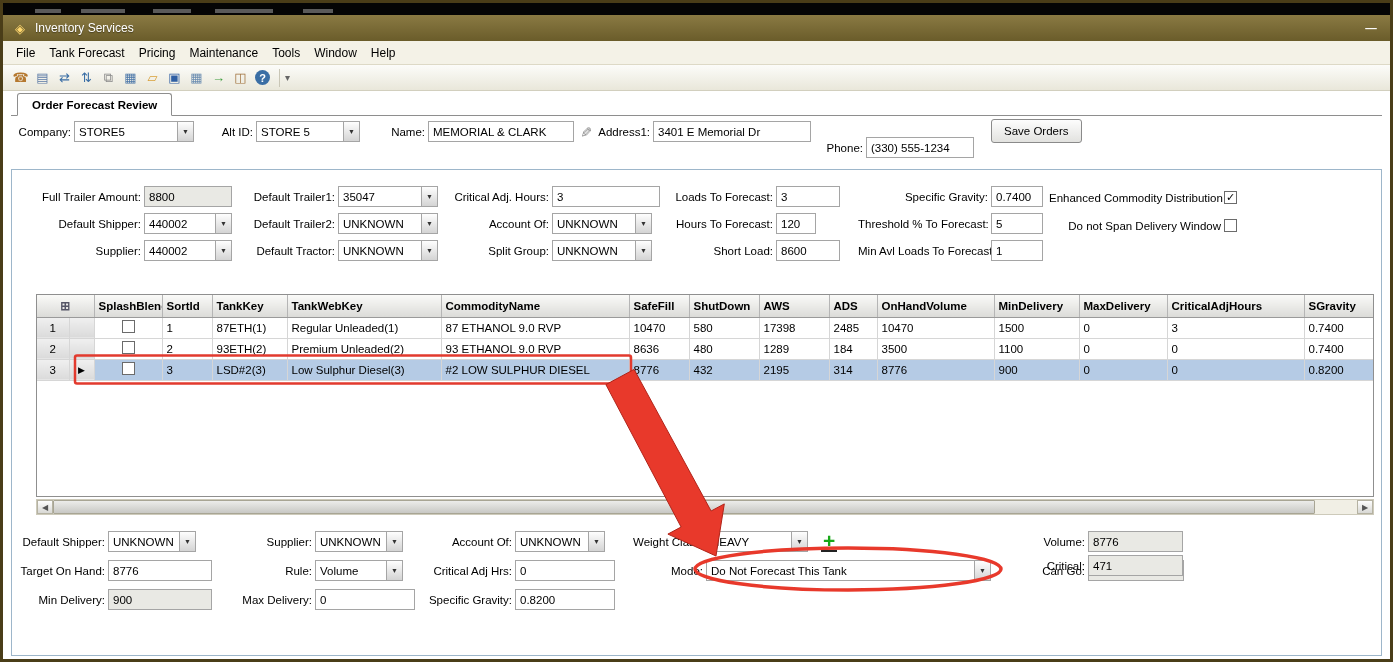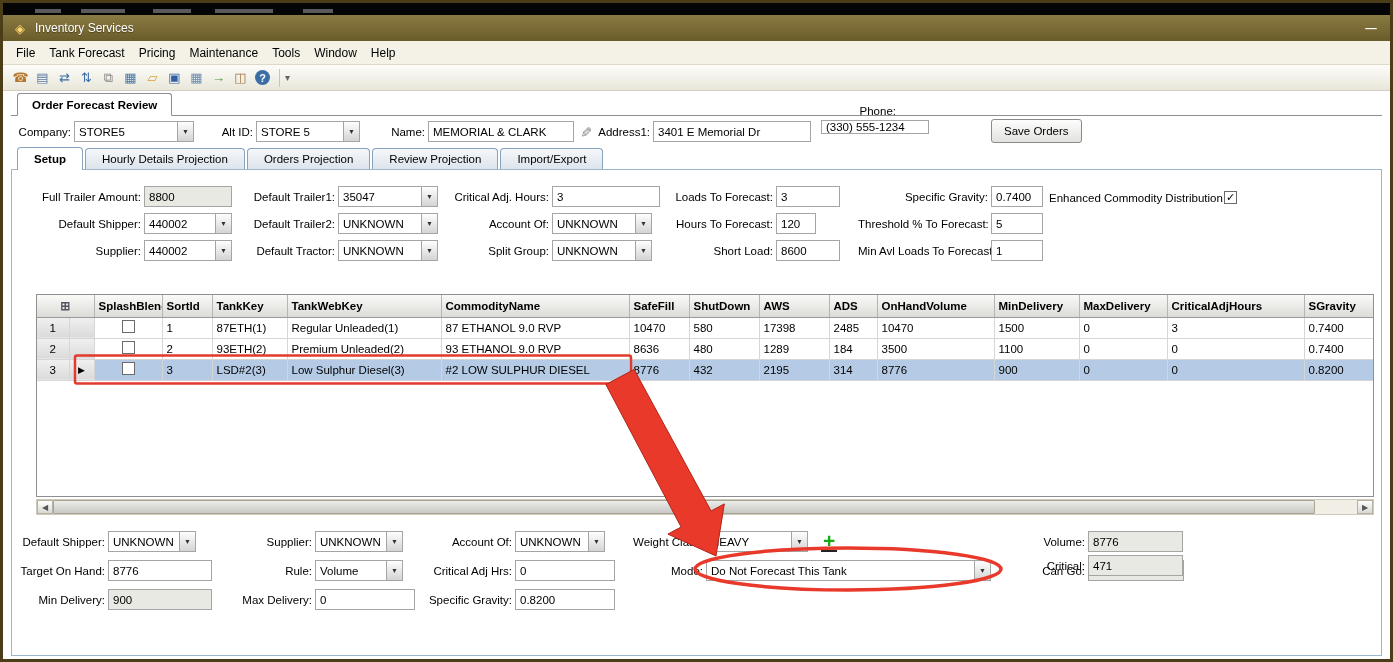--- a/index.html
+++ b/index.html
@@ -135,32 +135,29 @@
     </div>
 
   <div class="mainline"></div>
   <div class="main-tab">
     <span>Order Forecast Review</span>
   </div>
 
   <span class="icon-btn" style="left:572px;top:119px">✎</span>
   <button class="btn" style="left:988px;top:116px">Save Orders</button>
 
-  <div class="subtabs" id="subtabs">
-      <span class="subtab active">Setup</span>
-      <span class="subtab">Hourly Details Projection</span>
-      <span class="subtab">Orders Projection</span>
-      <span class="subtab">Review Projection</span>
-      <span class="subtab">Import/Export</span>
-    </div>
   <div class="panel"></div>
 
   <div class="fld" style="left:1046px;top:184px">
     <label style="width:172px">Enhanced Commodity Distribution</label>
     <span class="checkbox">✓</span>
+  </div>
+  <div class="fld" style="left:1046px;top:212px">
+    <label style="width:172px">Do not Span Delivery Window</label>
+    <span class="checkbox"></span>
   </div>
 
   <div class="grid-container">
     <table id="tank-grid">
         <colgroup>
           <col style="width: 32px;">
           <col style="width: 25px;">
           <col style="width: 68px;">
           <col style="width: 50px;">
           <col style="width: 75px;">
@@ -283,21 +280,21 @@
       </span>
     </div>
     <div class="fld" style="left: 382px; top: 118px;">
       <label style="width: 40px;">Name:</label>
       <input class="txt" value="MEMORIAL &amp; CLARK" style="width: 146px;">
     </div>
     <div class="fld" style="left: 592px; top: 118px;">
       <label style="width: 55px;">Address1:</label>
       <input class="txt" value="3401 E Memorial Dr" style="width: 158px;">
     </div>
-    <div class="fld" style="left: 818px; top: 102px; flex-direction: column;">
+    <div class="fld" style="left: 818px; top: 134px;">
       <label style="width: 42px;">Phone:</label>
       <input class="txt" value="(330) 555-1234" style="width: 108px;">
     </div>
     <div class="fld" style="left: 12px; top: 183px;">
       <label style="width: 126px;">Full Trailer Amount:</label>
       <input class="txt ro" readonly="" value="8800" style="width: 88px;">
     </div>
     <div class="fld" style="left: 12px; top: 210px;">
       <label style="width: 126px;">Default Shipper:</label>
       <span class="combo" style="width: 88px;">

